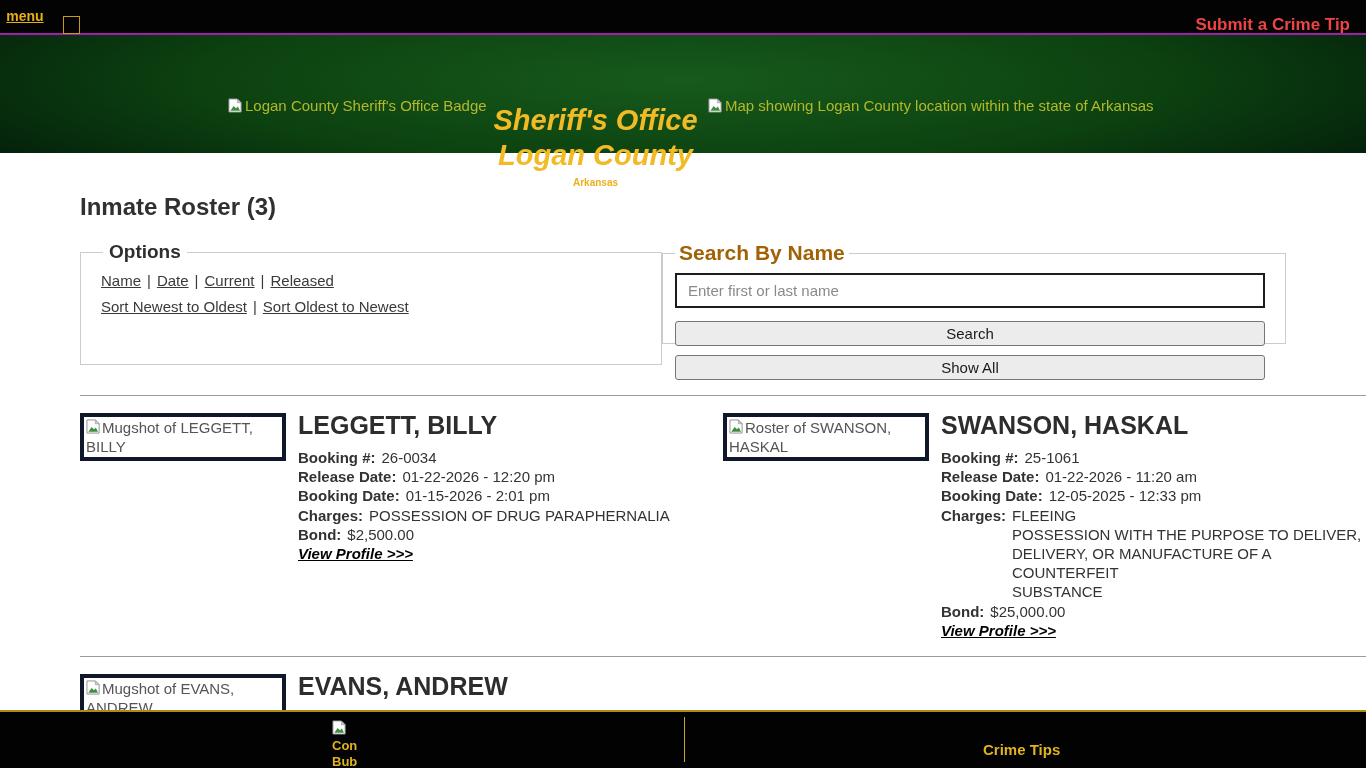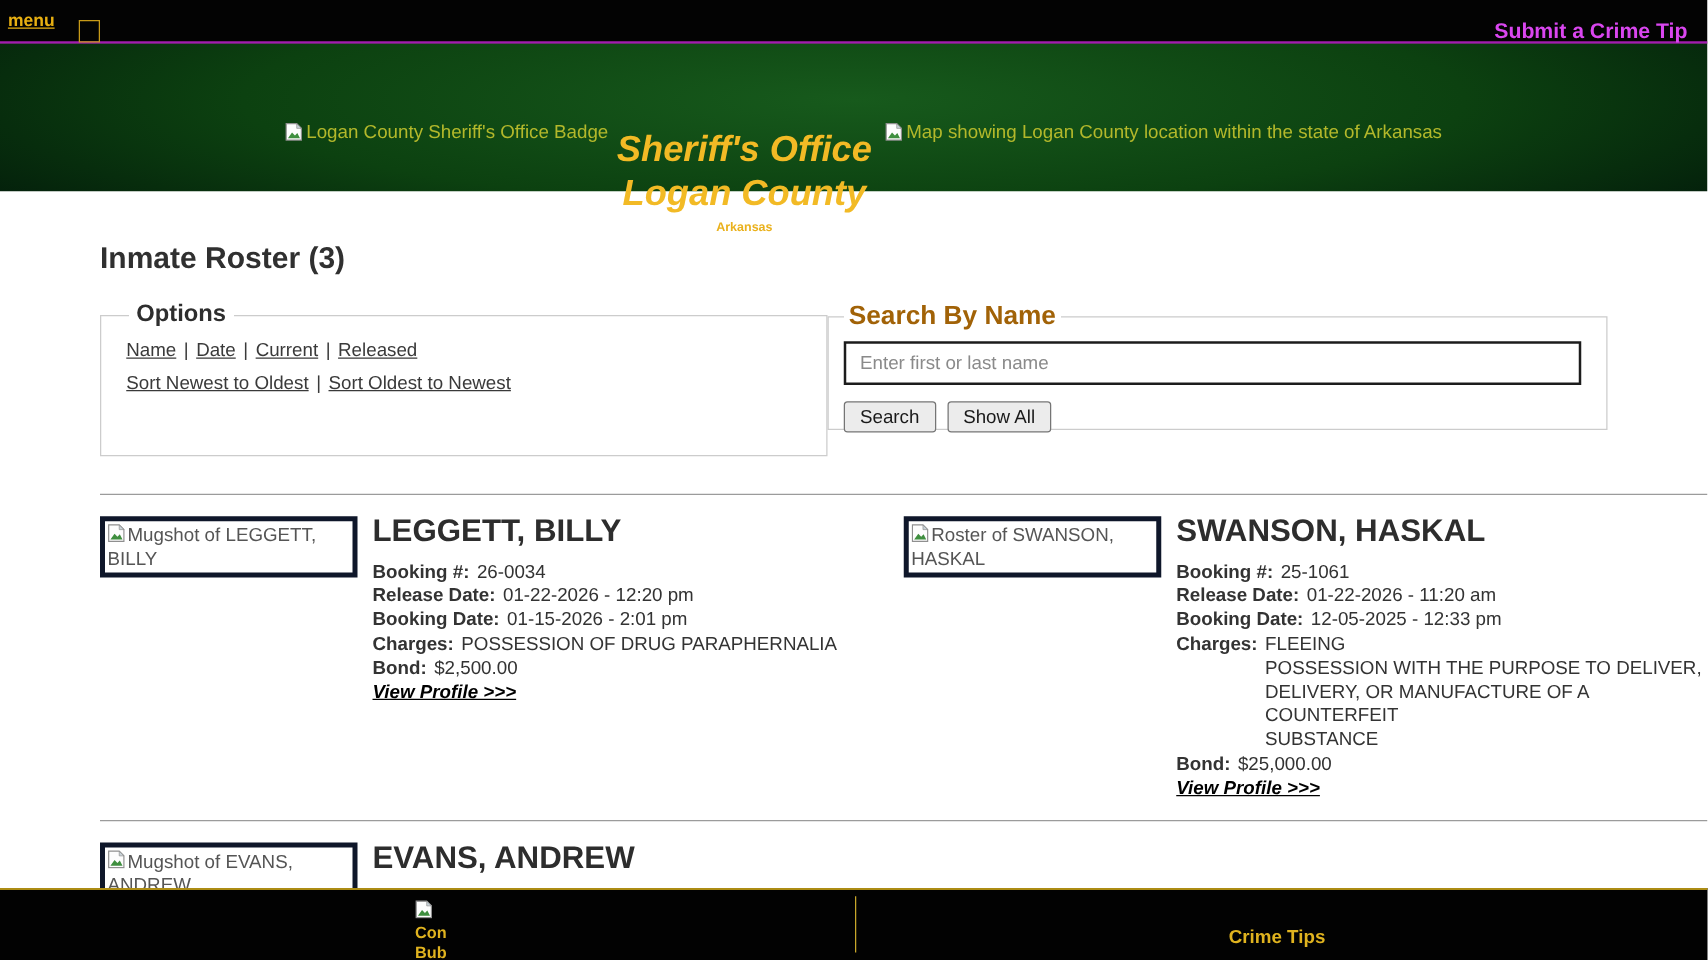--- a/index.html
+++ b/index.html
@@ -8,21 +8,21 @@
 
   
   .topbar { position:relative; height:35px; background:#030303;
             border-bottom:2px solid #a21caf; }
   .hamburger { position:absolute; left:5px; top:7px; width:40px; cursor:pointer; }
   .hamburger .bar { height:7px; background:#e8b012; margin-bottom:4px; }
   .menu-label { display:block; color:#e8b012; font-size:14px; font-weight:bold;
                 text-decoration:underline; margin-top:1px; text-align:center; }
   .tiny-box { position:absolute; left:63px; top:16px; width:17px; height:18px;
               border:1px solid #c79a18; }
-  .crime-tip { position:absolute; right:16px; top:15px; color:#d946ef;
+  .crime-tip { position:absolute; right:16px; top:15px; color:#ef4444;
                font-size:17px; font-weight:bold; cursor:pointer; text-decoration:none; }
 
   
   .green-header { position:relative; height:118px;
       background:radial-gradient(ellipse 65% 130% at 50% 38%, #175a1c 0%, #0c4110 55%, #02190a 100%); }
   .alt-inline { position:absolute; display:flex; align-items:flex-start; gap:2px;
                 font-size:15px; color:#b3b82b; }
   .alt-badge { left:228px; top:62px; }
   .alt-map { left:708px; top:62px; }
   .title-block { position:absolute; left:448px; top:68px; width:295px; text-align:center; }
@@ -41,21 +41,21 @@
   .options-fs { width:643px; height:124px; padding:0 0 0 20px; }
   .options-fs legend { font-size:19px; font-weight:bold; color:#2e2e2e; padding:0 6px; margin-left:2px; }
   .link-row { margin-top:9px; font-size:15px; color:#3a3a3a; }
   .link-row a { color:#3a3a3a; text-decoration:underline; cursor:pointer; }
   .sep { margin:0 6px; }
   .search-fs { width:623px; height:103px; margin-left:auto; padding:8px 20px 0 12px; }
   .search-fs legend { font-size:21px; font-weight:bold; color:#a16207; padding:0 4px; }
   .search-input { width:590px; height:35px; border:2px solid #1c1c1c; padding:0 11px;
                   font-size:15px; font-family:"Liberation Sans", sans-serif; color:#222; }
   .search-input::placeholder { color:#8a8a8a; }
-  .btn-row { margin-top:13px; display:flex; gap:9px; }
+  .btn-row { margin-top:13px; display:flex; gap:9px;flex-direction:column; }
   .btn { font-size:15px; font-family:"Liberation Sans", sans-serif; color:#1a1a1a;
          background:#ececec; border:1px solid #757575; border-radius:3px;
          padding:3px 12px; cursor:pointer; }
 
   .rule { border:none; border-top:1px solid #9b9b9b; margin:30px 0 0 80px; }
   .rule2 { margin-top:16px; }
 
   
   .roster-row { display:flex; margin:17px 0 0 80px; }
   .inmate-card { display:flex; width:643px; flex:0 0 643px; align-items:flex-start; }

